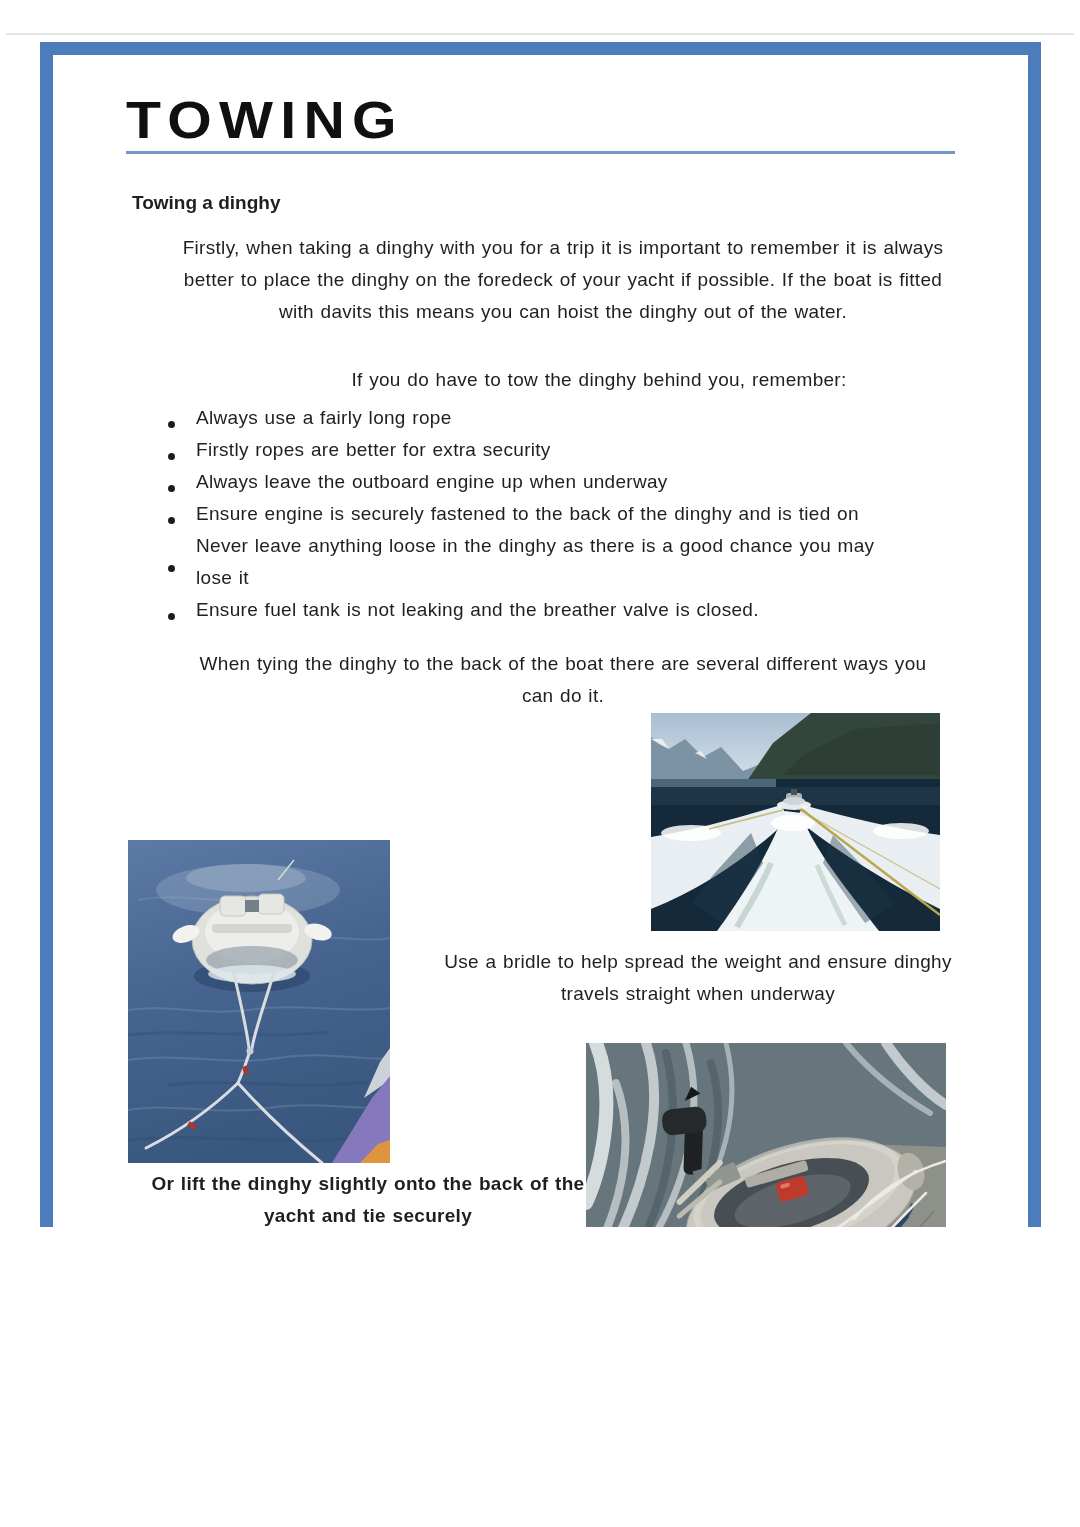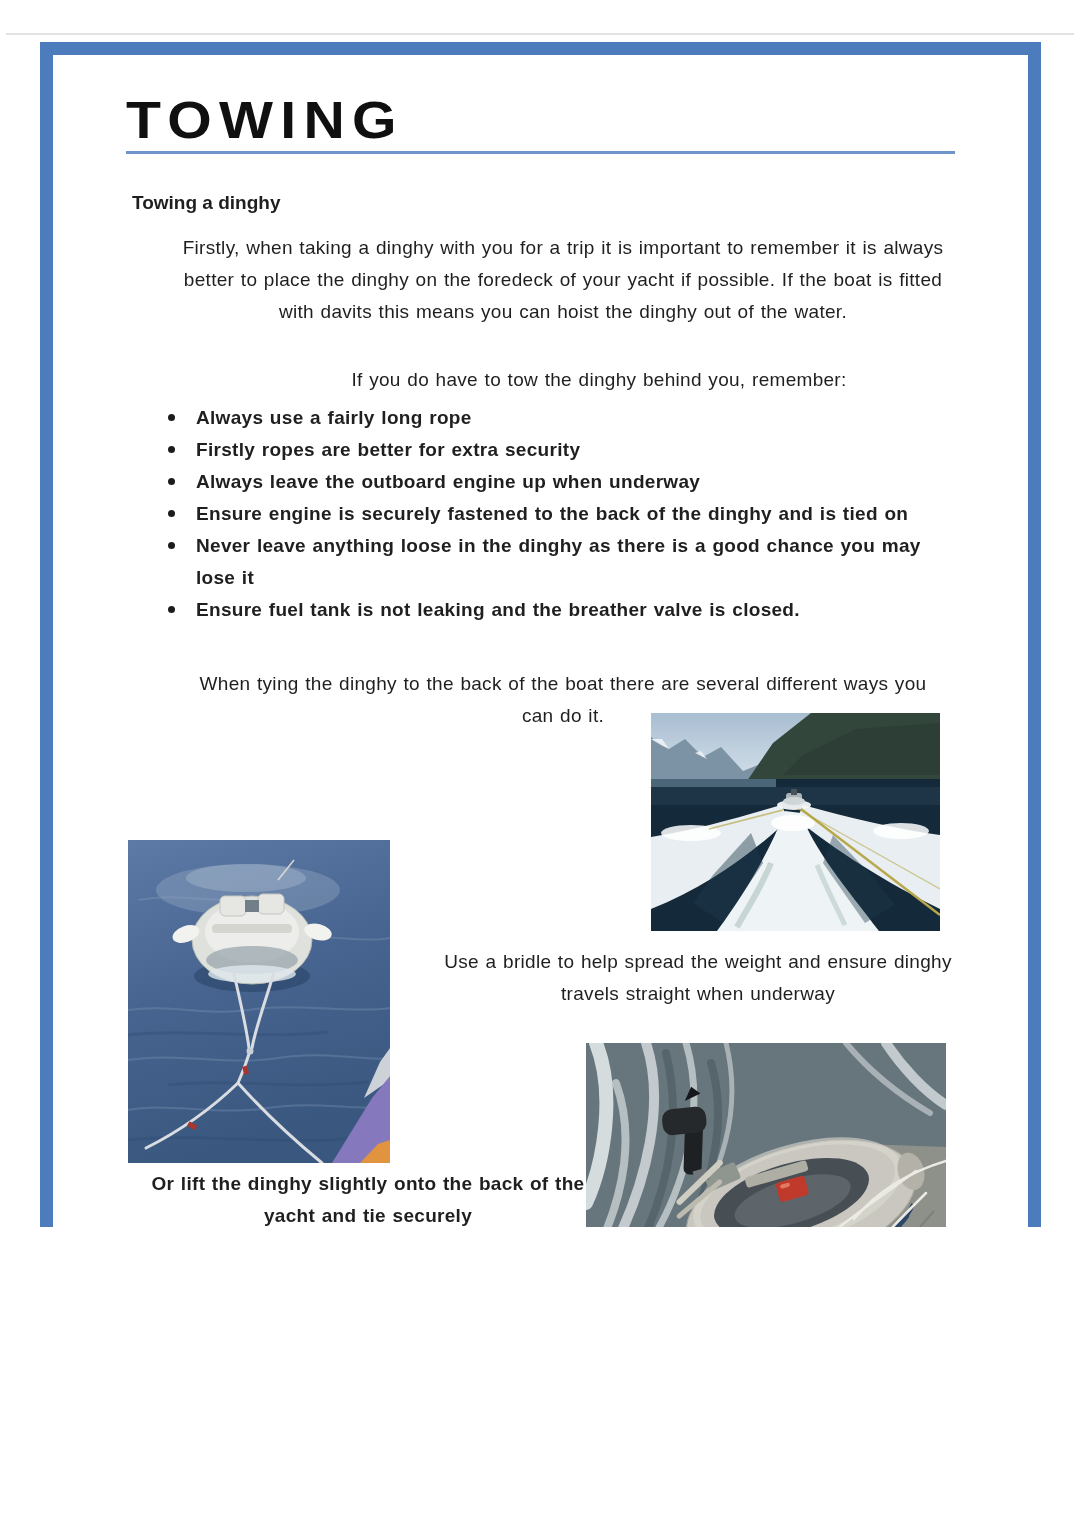--- a/index.html
+++ b/index.html
@@ -21,26 +21,26 @@
   .subtitle {
     position:absolute; left:128px; top:183px; margin:4px;
     font-size:19px; font-weight:700; line-height:32px;
   }
   .body {
     position:absolute; margin:0; font-size:19px; line-height:32px;
     letter-spacing:.3px; word-spacing:1px; white-space:pre-line;text-align:center;
   }
   .p1 { left:128px; top:232px; width:870px; }
   .p2 { left:128px; top:364px; width:870px;margin-left:36px; }
-  .p3 { left:128px; top:668px; width:870px; }
+  .p3 { left:128px; top:648px; width:870px; }
   .p4 { left:128px; top:731px; width:870px; }
   .p5 { left:398px; top:946px; width:600px; }
   .p6 { left:128px; top:1168px; width:480px;font-weight:bold; }
   .bullets { position:absolute; left:128px; top:402px; width:870px; margin:0; padding:0; list-style:none; }
-  .bullet { display:flex; align-items:flex-start;font-weight:bold; }
+  .bullet { display:flex; align-items:center; }
   .dot { flex:0 0 auto; width:7px; height:7px; border-radius:50%; background:#1c1c1c; margin:12px 0 0 40px; }
   .btxt { margin-left:21px; white-space:pre-line; font-size:19px; line-height:32px; letter-spacing:.3px; word-spacing:1px; }
   .photo { position:absolute; display:block; }
   #photo-fjord   { left:651px; top:713px;  width:289px; height:218px; }
   #photo-bridle  { left:128px; top:840px;  width:262px; height:323px; }
   #photo-transom { left:586px; top:1043px; width:360px; height:246px; }
   .watermark { position:absolute; left:0; top:1360px; width:1080px; height:167px; mix-blend-mode:multiply; }
   .wm-text { font-family:"Liberation Serif", serif; font-weight:bold; }
 </style>
 </head>

